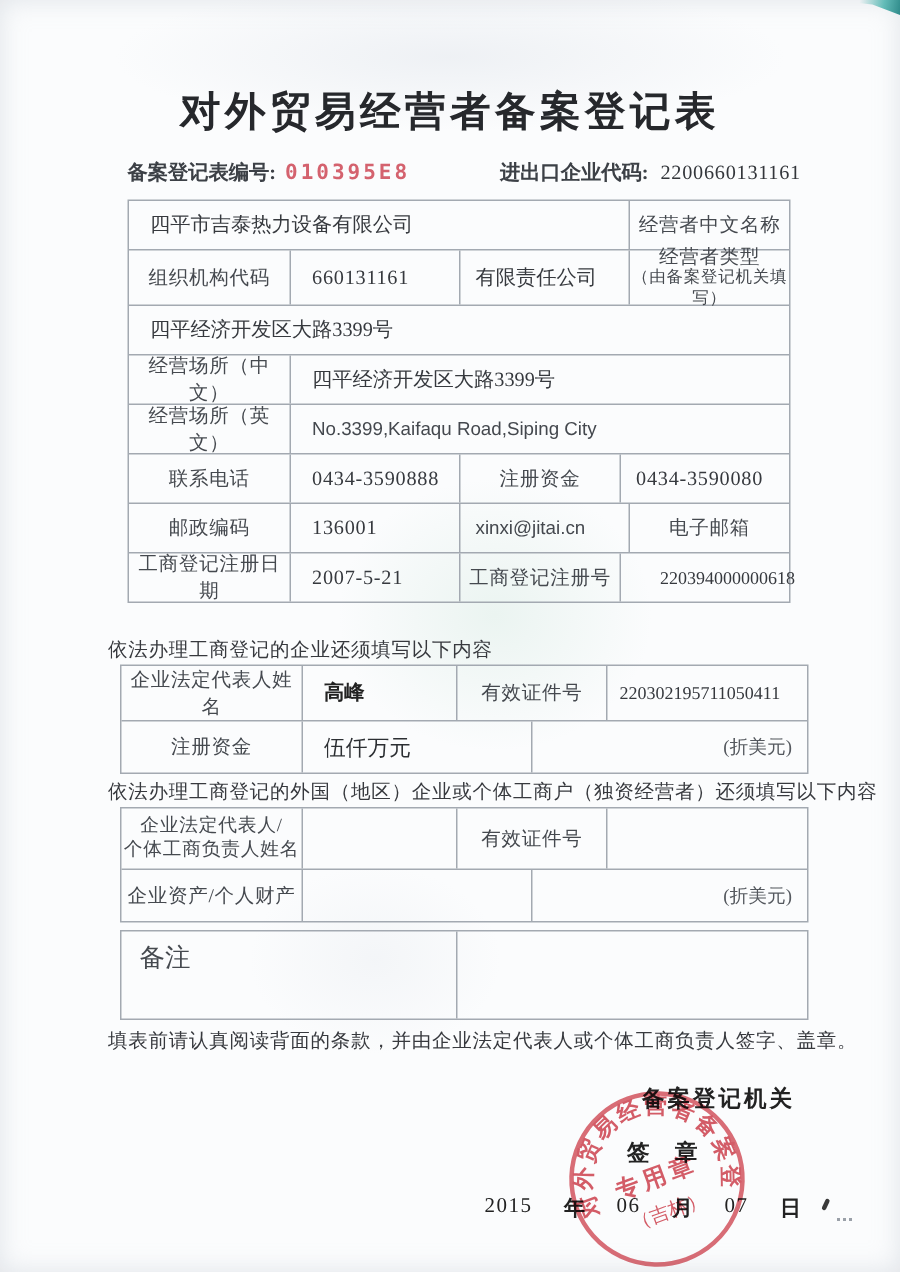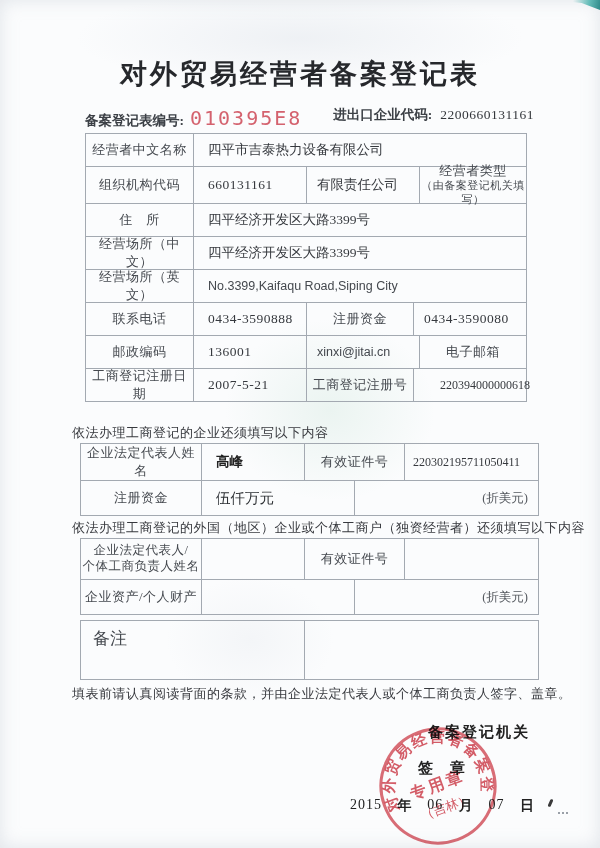--- a/index.html
+++ b/index.html
@@ -24,22 +24,22 @@
   }
   .title{
     position:absolute;left:0;top:56px;width:100%;
     text-align:center;font-size:27px;font-weight:bold;letter-spacing:3px;
     color:#26282c;margin:0;
     font-family:"Liberation Sans","DejaVu Sans",sans-serif;
   }
   .meta{position:absolute;left:85px;right:66px;top:106px;height:22px;font-size:13.5px;color:#3c4046;}
   .meta .serial{position:absolute;left:0;top:0;font-weight:bold;}
   .serial-val{
-    font-family:"DejaVu Sans Mono",monospace;font-weight:normal;
-    color:#d4626e;letter-spacing:2px;font-size:20px;margin-left:6px;
+    font-family:"DejaVu Sans Mono",monospace;font-weight:bold;
+    color:#d4626e;letter-spacing:2px;font-size:14px;margin-left:6px;
   }
   .meta .code{position:absolute;right:0;top:0;font-weight:bold;}
   .code-val{font-weight:normal;letter-spacing:0.5px;margin-left:8px;font-size:13.5px;color:#33363b;}
 
   .tbl{position:absolute;border:1px solid #a3a9b1;background:transparent;}
   .tr{display:flex;align-items:stretch;}
   .tr + .tr{border-top:1px solid #a3a9b1;}
   .tc{box-sizing:border-box;display:flex;align-items:center;min-width:0;}
   .tc + .tc{border-left:1px solid #a3a9b1;}
   .lbl{justify-content:center;text-align:center;font-size:13px;color:#45494f;letter-spacing:0.5px;}
@@ -58,22 +58,22 @@
 
   .authority{
     position:absolute;right:70px;top:723px;font-size:15px;font-weight:bold;color:#222;
     letter-spacing:2px;font-family:Liberation Serif, serif;text-align:center;
   }
   .sign{
     position:absolute;left:418px;top:759px;font-size:15px;font-weight:bold;color:#222;
     font-family:"Liberation Sans","DejaVu Sans",sans-serif;letter-spacing:1px;
   }
   .date-row{
-    position:absolute;left:350px;top:797px;width:184px;display:flex;justify-content:space-between;
-    font-size:14px;color:#222;
+    position:absolute;left:350px;top:797px;width:184px;display:flex;justify-content:flex-end;
+    font-size:14px;color:#222;gap:21px;
   }
   .date-row .d{font-weight:bold;font-family:"Liberation Sans","DejaVu Sans",sans-serif;}
   .date-row .n{letter-spacing:1px;}
 
   .stamp{
     position:absolute;left:368px;top:716px;width:140px;height:140px;
     transform:rotate(-20deg);mix-blend-mode:multiply;opacity:0.85;
   }
   .speck1{position:absolute;left:549px;top:799px;width:3px;height:8px;background:#3a3a3a;transform:rotate(25deg);border-radius:2px;}
   .speck2{position:absolute;left:558px;top:812px;width:10px;height:2px;
@@ -91,33 +91,32 @@
     <div class="serial">
       <span>备案登记表编号:</span><span class="serial-val">010395E8</span>
     </div>
     <div class="code">
       <span>进出口企业代码:</span><span class="code-val">2200660131161</span>
     </div>
   </div>
 
   <div class="tbl" style="left:85px;top:133px;width:440px;">
     <div class="tr" style="height:32px">
+      <div class="tc val" style="flex:1">四平市吉泰热力设备有限公司</div>
       <div class="tc lbl" style="width:107px">经营者中文名称</div>
-      <div class="tc val" style="flex:1">四平市吉泰热力设备有限公司</div>
     </div>
     <div class="tr" style="height:36px">
       <div class="tc lbl" style="width:107px">组织机构代码</div>
       <div class="tc val num" style="width:113px">660131161</div>
       <div class="tc val" style="flex:1;padding-left:10px">有限责任公司</div>
       <div class="tc lbl" style="width:107px">
         <span class="two-line"><span>经营者类型</span><span class="small">（由备案登记机关填写）</span></span>
       </div>
     </div>
     <div class="tr" style="height:32px">
-      <div class="tc lbl" style="width:107px">住　所</div>
       <div class="tc val" style="flex:1">四平经济开发区大路3399号</div>
     </div>
     <div class="tr" style="height:32px">
       <div class="tc lbl" style="width:107px">经营场所（中文）</div>
       <div class="tc val" style="flex:1">四平经济开发区大路3399号</div>
     </div>
     <div class="tr" style="height:32px">
       <div class="tc lbl" style="width:107px">经营场所（英文）</div>
       <div class="tc val sans" style="flex:1">No.3399,Kaifaqu Road,Siping City</div>
     </div>

